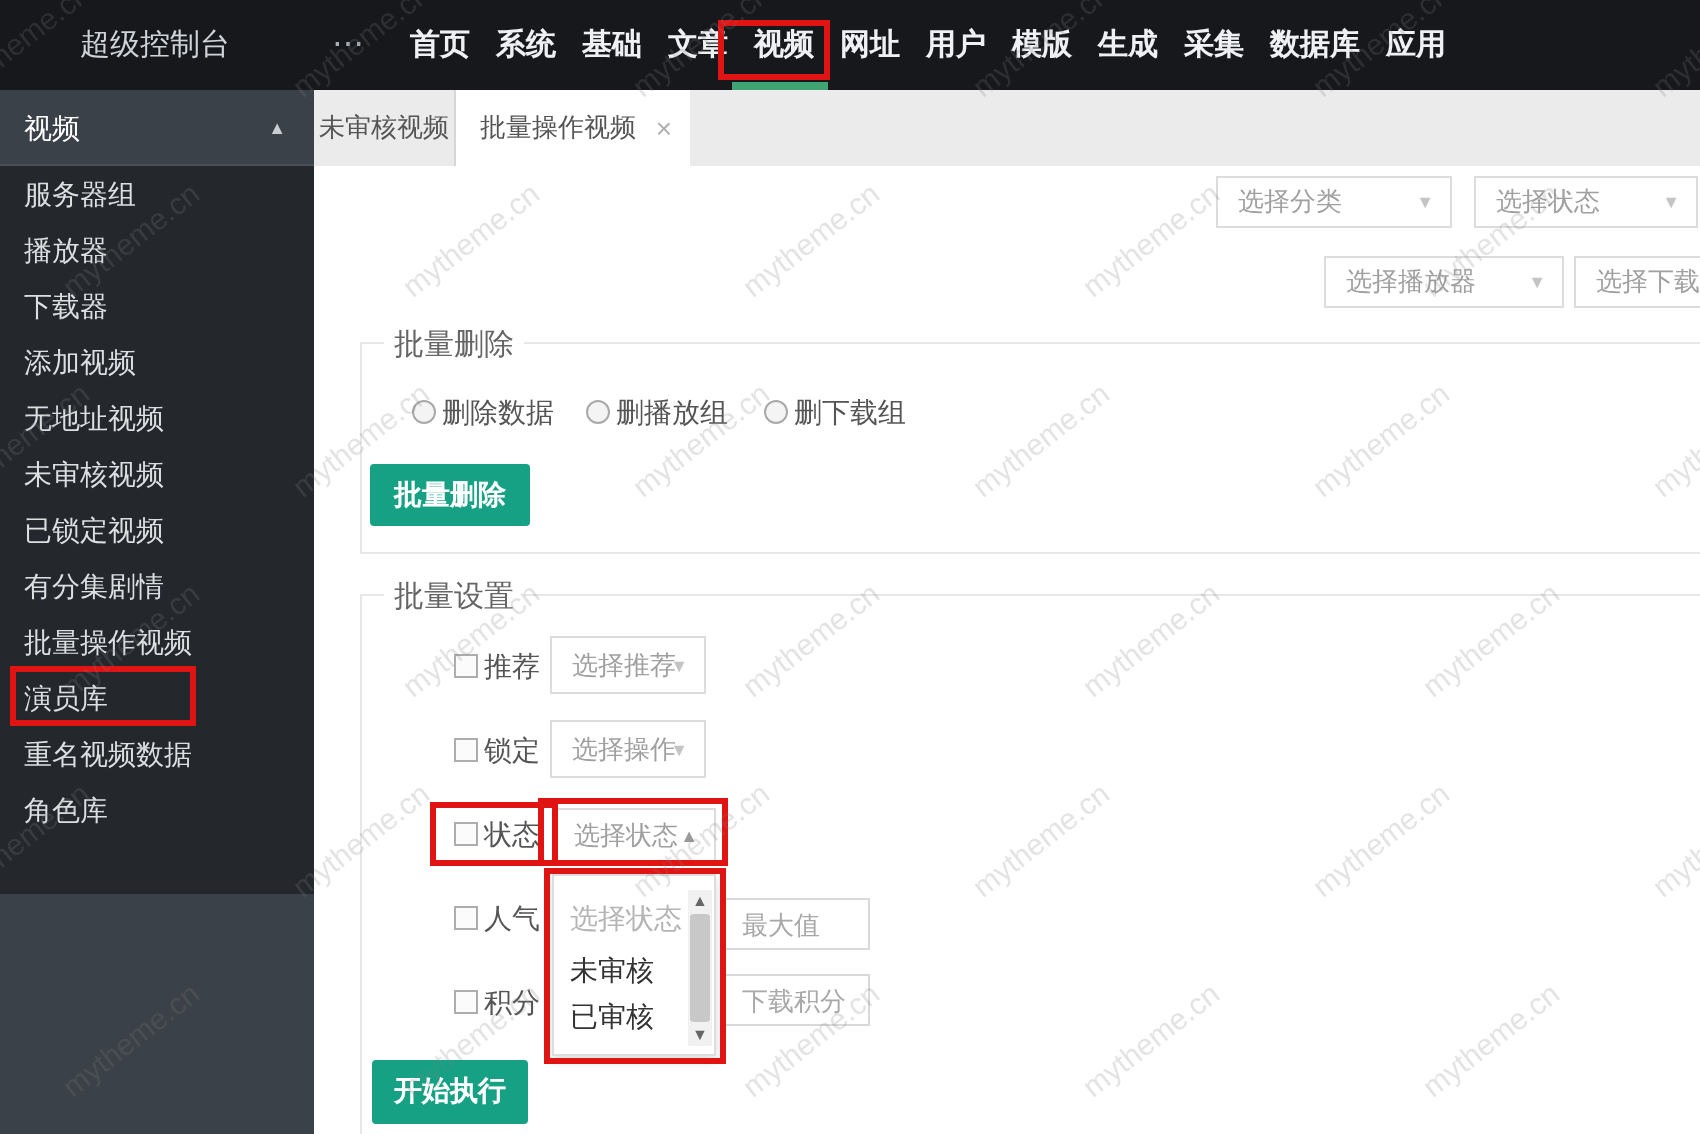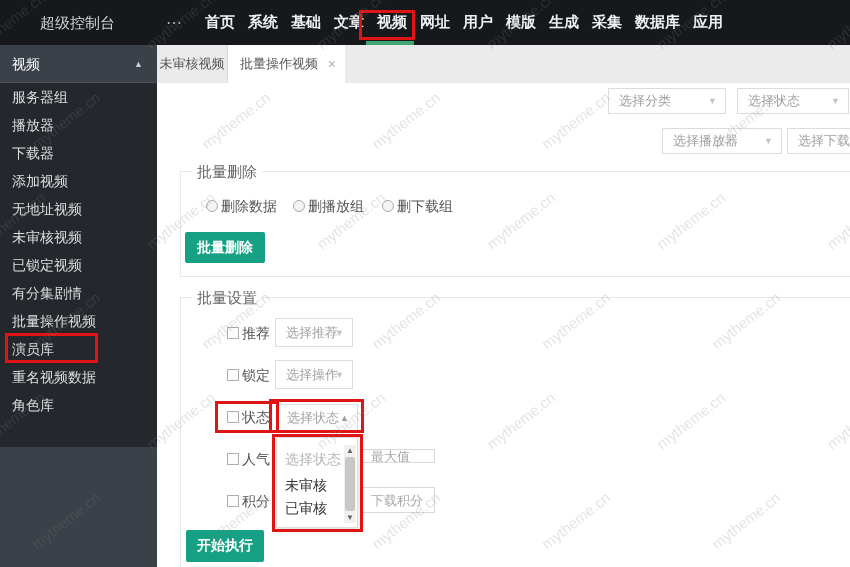--- a/index.html
+++ b/index.html
@@ -159,21 +159,21 @@
 
   <span class="cb" style="left:227px; top:411px;"></span>
   <span class="lab" style="left:242px; top:409px;">状态</span>
   <div class="select" style="left:276px; top:404px; width:82px; height:27px;">
     <span class="ph">选择状态</span>
     <span class="caret" style="color:#9a9a9a;">▲</span>
   </div>
 
   <span class="cb" style="left:227px; top:453px;"></span>
   <span class="lab" style="left:242px; top:451px;">人气</span>
-  <input class="txt" style="left: 362px; top: 449px; width: 73px; height: 14px;" placeholder="最大值">
+  <input class="txt" style="left: 362px; top: 449px; width: 73px; height: 26px;" placeholder="最大值">
 
   <span class="cb" style="left:227px; top:495px;"></span>
   <span class="lab" style="left:242px; top:493px;">积分</span>
   <input class="txt" style="left: 362px; top: 487px; width: 73px; height: 26px;" placeholder="下载积分">
 
   <button class="btn" style="left:186px; top:530px; width:78px; height:32px;">开始执行</button>
 
   <div class="dd-panel">
     <span class="dd-opt muted" style="top:13px;">选择状态</span>
     <span class="dd-opt" style="top:39px;">未审核</span>

